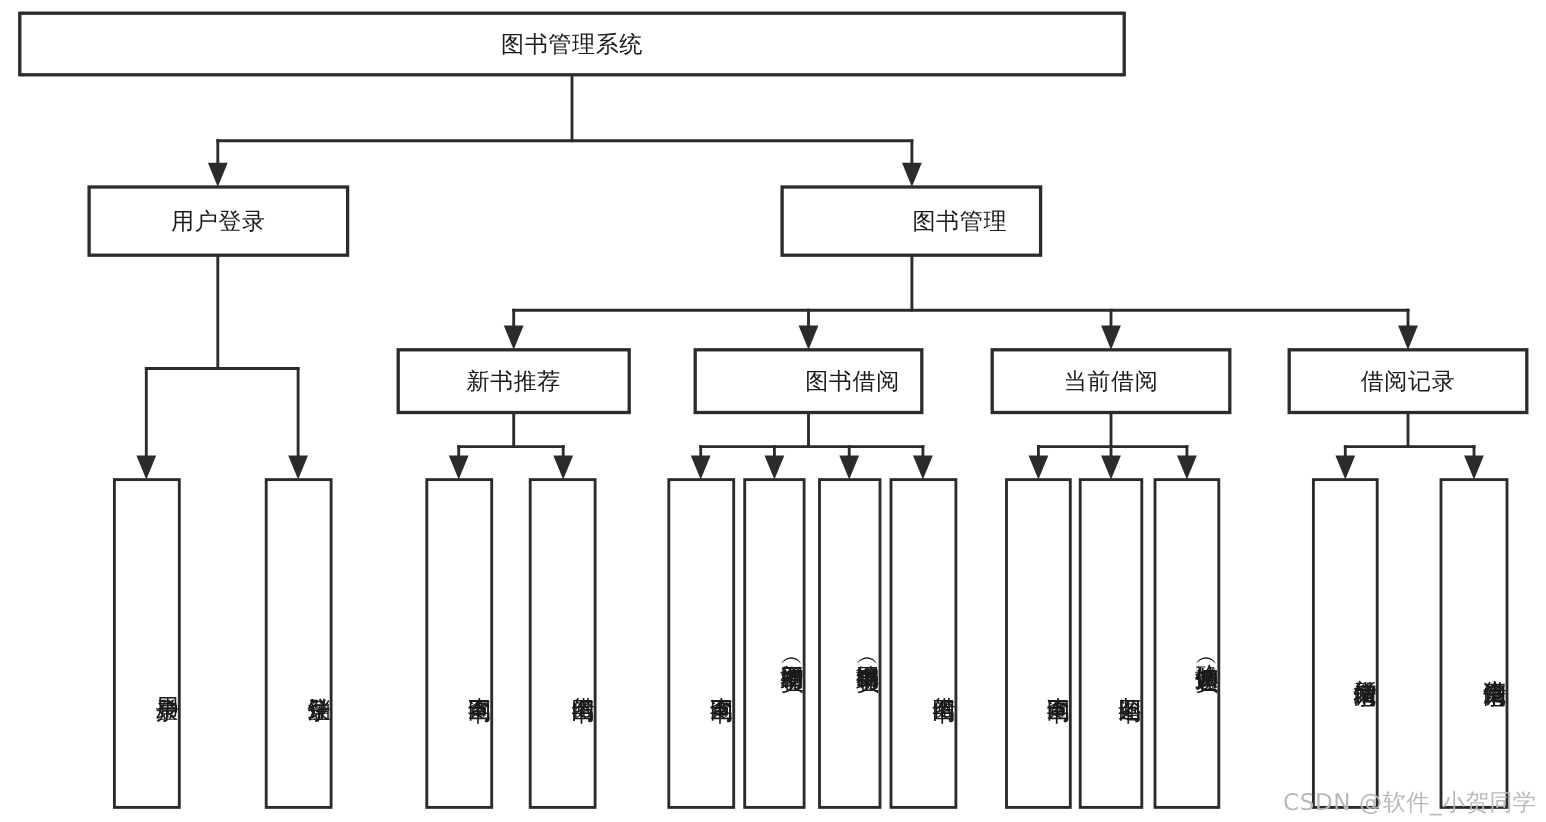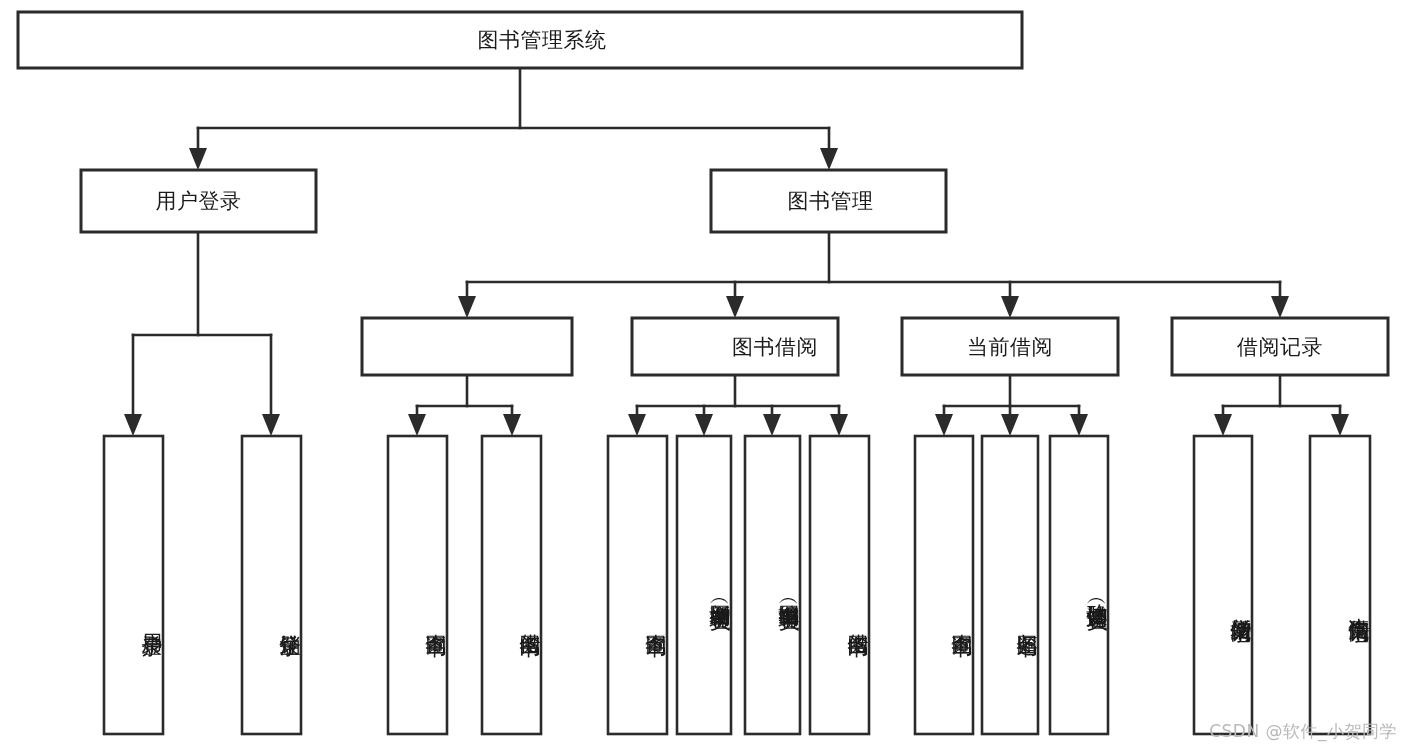--- a/index.html
+++ b/index.html
@@ -64,21 +64,21 @@
     line-height: 1.05;
     align-items: flex-start;
     padding-top: 4px;
     box-sizing: border-box;
   }
   .watermark {
     position: absolute;
     right: 8px;
     bottom: 4px;
     color: #b9b9b9;
-    font-size: 17px;
+    font-size: 21px;
     font-family: "DejaVu Sans", "Liberation Sans", sans-serif;
     letter-spacing: 0.5px;
     white-space: nowrap;
     pointer-events: none;
   }
 </style>
 </head>
 <body>
 
 <div id="diagram-root">
@@ -184,25 +184,26 @@
     <rect class="node-box-thin" x="810" y="436" width="59" height="298"></rect>
 
     <rect class="node-box-thin" x="915" y="436" width="58" height="298"></rect>
     <rect class="node-box-thin" x="982" y="436" width="56" height="298"></rect>
     <rect class="node-box-thin" x="1050" y="436" width="58" height="298"></rect>
 
     <rect class="node-box-thin" x="1194" y="436" width="58" height="298"></rect>
     <rect class="node-box-thin" x="1310" y="436" width="60" height="298"></rect>
   </svg>
 
-  <div class="node-label" style="left:18px; top:12px; width:1004px; height:56px;padding-left:22px;">图书管理系统</div>
+  <div class="node-label" style="left:18px; top:12px; width:1004px; height:56px;">图书管理系统</div>
 
   <div class="node-label" style="left:81px; top:170px; width:235px; height:62px;">用户登录</div>
-  <div class="node-label" style="left:711px; top:170px; width:239px; height:62px;">图书管理</div>
-
+  <div class="node-label" style="left:711px; top:170px; width:239px; height:62px;padding-left:42px;">图书管理</div>
+
+  <div class="node-label" style="left:362px; top:318px; width:210px; height:57px;">新书推荐</div>
   <div class="node-label" style="left:632px; top:318px; width:206px; height:57px;padding-left:40px;">图书借阅</div>
   <div class="node-label" style="left:902px; top:318px; width:216px; height:57px;text-align:right;">当前借阅</div>
   <div class="node-label" style="left:1172px; top:318px; width:216px; height:57px;">借阅记录</div>
 
   <div class="node-label vertical" style="left:104px; top:500px; width:59px; height:234px;">用户登录</div>
   <div class="node-label vertical" style="left:242px; top:500px; width:59px; height:234px;">注销登录</div>
   <div class="node-label vertical" style="left:388px; top:500px; width:59px; height:234px;">查询图书</div>
   <div class="node-label vertical" style="left:482px; top:500px; width:59px; height:234px;">借阅图书</div>
 
   <div class="node-label vertical" style="left:608px; top:500px; width:59px; height:234px;">查询图书</div>

